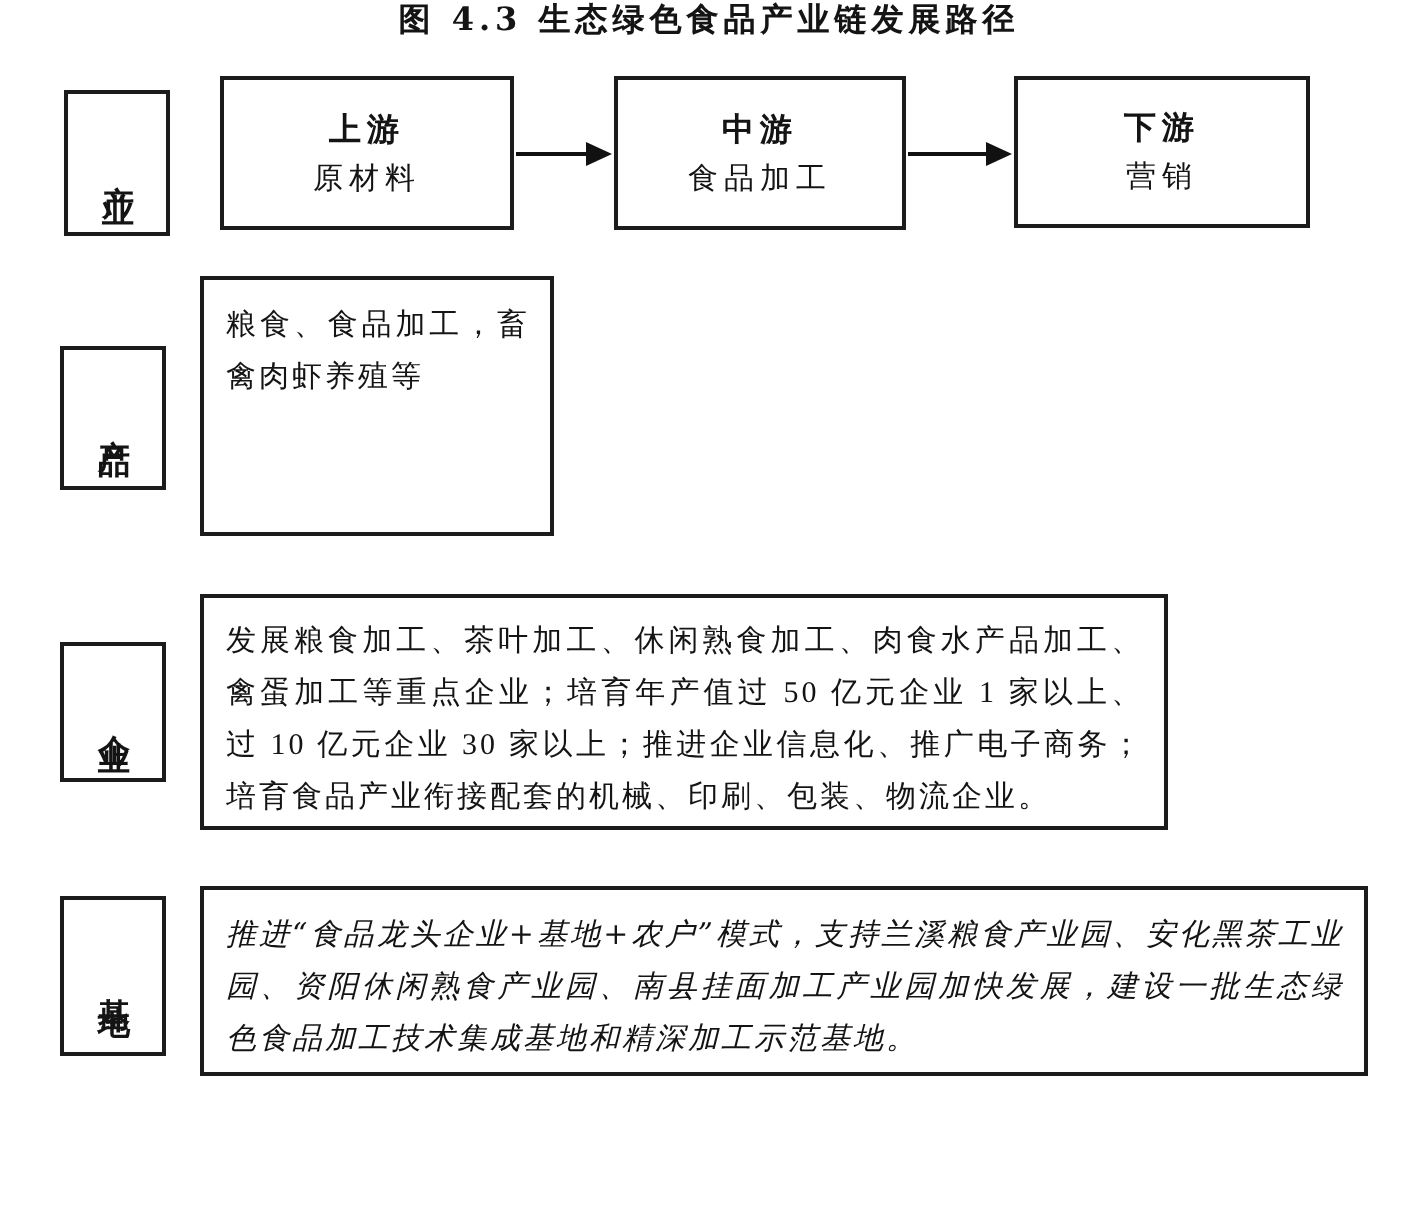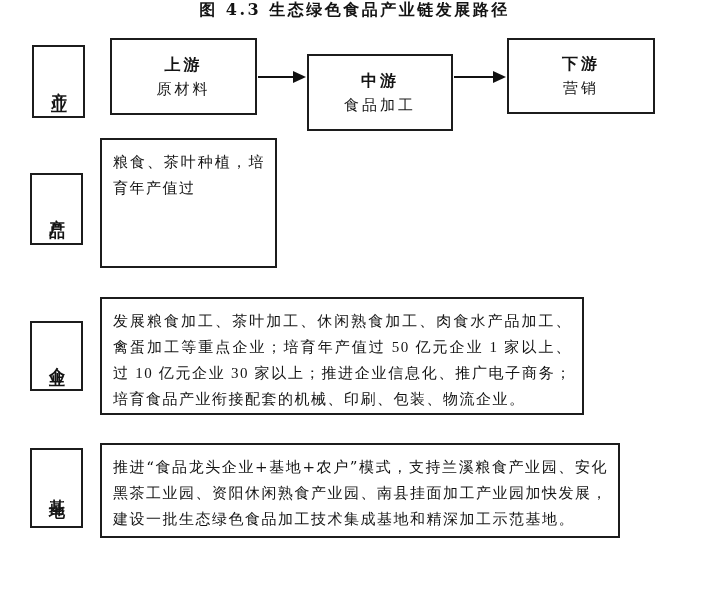--- a/index.html
+++ b/index.html
@@ -64,31 +64,31 @@
     left: 0; top: 577; width: 100%;
     text-align: center;
     font-weight: 700;
     font-size: 16px;
     letter-spacing: 2.5px;
   }
   
   .p-label-industry    { left: 32px;  top: 45px;  width: 53px;  height: 73px; }
   .p-stage-up          { left: 110px; top: 38px;  width: 147px; height: 77px; }
   .p-arrow-1           { left: 258px; top: 70px;  width: 48px; }
-  .p-stage-mid         { left: 307px; top: 38px;  width: 146px; height: 77px; margin-top: 16px; }
+  .p-stage-mid         { left: 307px; top: 38px;  width: 146px; height: 77px; }
   .p-arrow-2           { left: 454px; top: 70px;  width: 52px; }
   .p-stage-down        { left: 507px; top: 38px;  width: 148px; height: 76px; }
   .p-label-products    { left: 30px;  top: 173px; width: 53px;  height: 72px; }
   .p-products-1        { left: 100px; top: 138px; width: 177px; height: 130px; }
   .p-products-2        { left: 283px; top: 138px; width: 193px; height: 130px; }
   .p-products-3        { left: 492px; top: 138px; width: 184px; height: 130px; }
   .p-label-enterprises { left: 30px;  top: 321px; width: 53px;  height: 70px; }
   .p-enterprises       { left: 100px; top: 297px; width: 484px; height: 118px; font-family: Liberation Serif, serif; }
   .p-label-bases       { left: 30px;  top: 448px; width: 53px;  height: 80px; }
-  .p-bases             { left: 100px; top: 443px; width: 520px; height: 95px; }
+  .p-bases             { left: 100px; top: 443px; width: 584px; height: 95px; font-style: italic; }
 </style>
 </head>
 <body>
 
 <div class="canvas">
 
   <div class="box vlabel p-label-industry">产业</div>
 
   <div class="box stage p-stage-up">
     <div class="stage-title">上游</div>
@@ -110,21 +110,21 @@
     <span class="head"></span>
   </div>
 
   <div class="box stage p-stage-down">
     <div class="stage-title">下游</div>
     <div class="stage-sub">营销</div>
   </div>
 
   <div class="box vlabel p-label-products">产品</div>
 
-  <div class="box textbox p-products-1">粮食、茶叶种植，培育年产值过</div>
+  <div class="box textbox p-products-1">粮食、食品加工，畜禽肉虾养殖等</div>
 
 
 
   <div class="box vlabel p-label-enterprises">企业</div>
 
   <div class="box textbox p-enterprises">发展粮食加工、茶叶加工、休闲熟食加工、肉食水产品加工、禽蛋加工等重点企业；培育年产值过 50 亿元企业 1 家以上、过 10 亿元企业 30 家以上；推进企业信息化、推广电子商务；培育食品产业衔接配套的机械、印刷、包装、物流企业。</div>
 
   <div class="box vlabel p-label-bases">基地</div>
 
   <div class="box textbox p-bases">推进“食品龙头企业+基地+农户”模式，支持兰溪粮食产业园、安化黑茶工业园、资阳休闲熟食产业园、南县挂面加工产业园加快发展，建设一批生态绿色食品加工技术集成基地和精深加工示范基地。</div>

